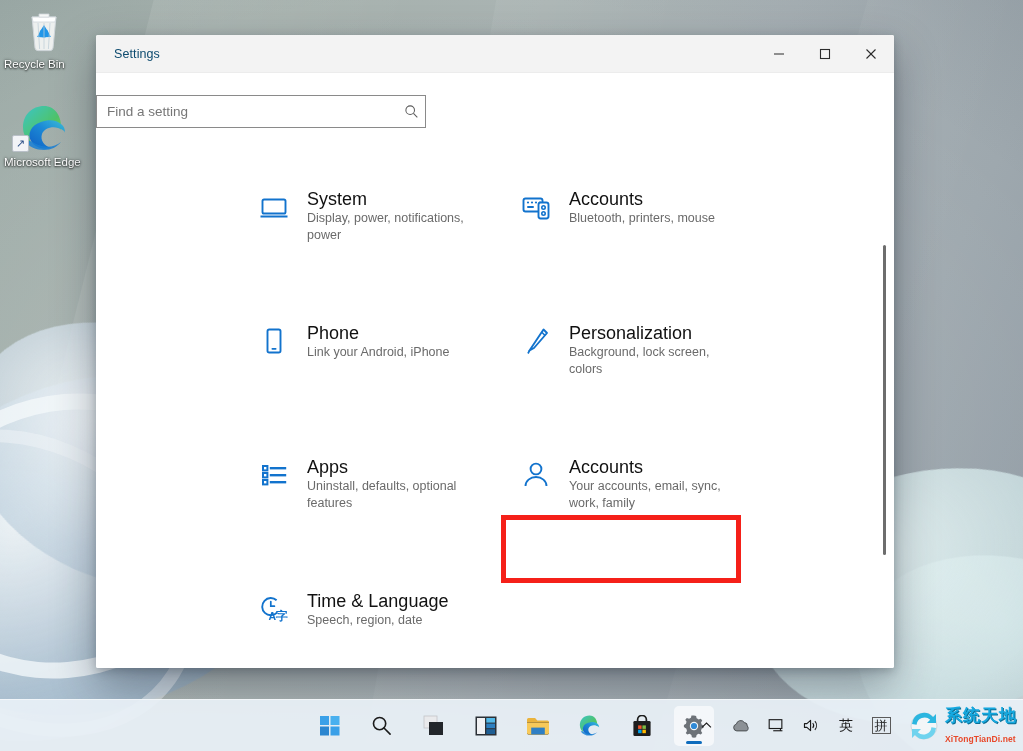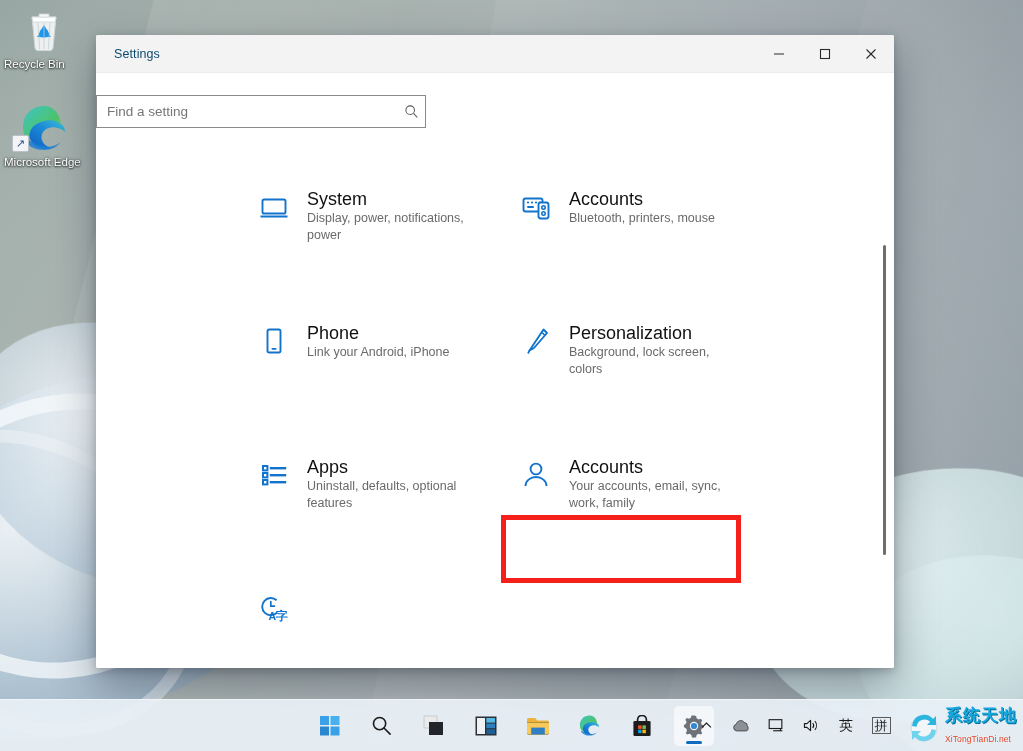--- a/index.html
+++ b/index.html
@@ -125,27 +125,27 @@
     position:relative;
   }
   .tb-item.active{background:rgba(255,255,255,.62);}
   .tb-underline{
     position:absolute;bottom:2px;left:50%;transform:translateX(-50%);
     width:16px;height:3px;border-radius:2px;background:#0f6cbd;
   }
   #tray{position:absolute;right:6px;display:flex;align-items:center;gap:9px;height:51px;}
   .tray-item{display:flex;align-items:center;justify-content:center;color:#1b1b1b;height:30px;min-width:22px;padding:0 2px;}
   .ime-box{border:1px solid #5a5a5a;padding:0px 2px;font-size:13px;line-height:15px;}
-  #watermark{display:flex;align-items:center;gap:4px;padding-left:4px;}
+  #watermark{display:flex;align-items:flex-start;gap:4px;padding-left:4px;}
   #watermark .wm-text{display:flex;flex-direction:column;line-height:1;}
   #watermark .wm-cn{
     font-size:17px;font-weight:bold;color:#15a9e0;letter-spacing:1px;
     text-shadow:1px 1px 0 #0b6f96;
   }
-  #watermark .wm-en{font-size:8.5px;font-weight:normal;color:#e8482a;letter-spacing:.1px;margin-top:11px;}
+  #watermark .wm-en{font-size:8.5px;font-weight:bold;color:#e8482a;letter-spacing:.1px;margin-top:11px;}
 </style>
 </head>
 <body>
 
 <div id="wallpaper">
   <div class="wp-base"></div>
   <div class="streak s1"></div>
   <div class="streak s2"></div>
   <div class="streak s3"></div>
   <div class="petal p3"></div>
@@ -341,20 +341,24 @@
 
       <div class="tile wide">
         <div class="ticon">
           <svg width="32" height="32" viewBox="0 0 32 32">
             <path d="M18.6 7.3 A8.6 8.6 0 1 0 19 19.6" fill="none" stroke="#1273cd" stroke-width="1.9"></path>
             <path d="M12.8 8.6 v4.6 h3.6" fill="none" stroke="#1273cd" stroke-width="1.7" stroke-linecap="round"></path>
             <text x="10.6" y="27.4" font-family="Liberation Sans, sans-serif" font-size="10.5" font-weight="bold" fill="#1273cd">A</text>
             <text x="17.8" y="26.6" font-family="DejaVu Sans, sans-serif" font-size="12" font-weight="bold" fill="#1273cd">字</text>
           </svg>
         </div>
+        <div class="ttext">
+          <div class="tname">Time &amp; Language</div>
+          <div class="tdesc">Speech, region, date</div>
+        </div>
       </div>
 
     </div>
 
     <div id="highlight-box"></div>
 
     <div id="scrollbar-track"></div>
     <div id="scrollbar-thumb"></div>
   </div>
 </div>

